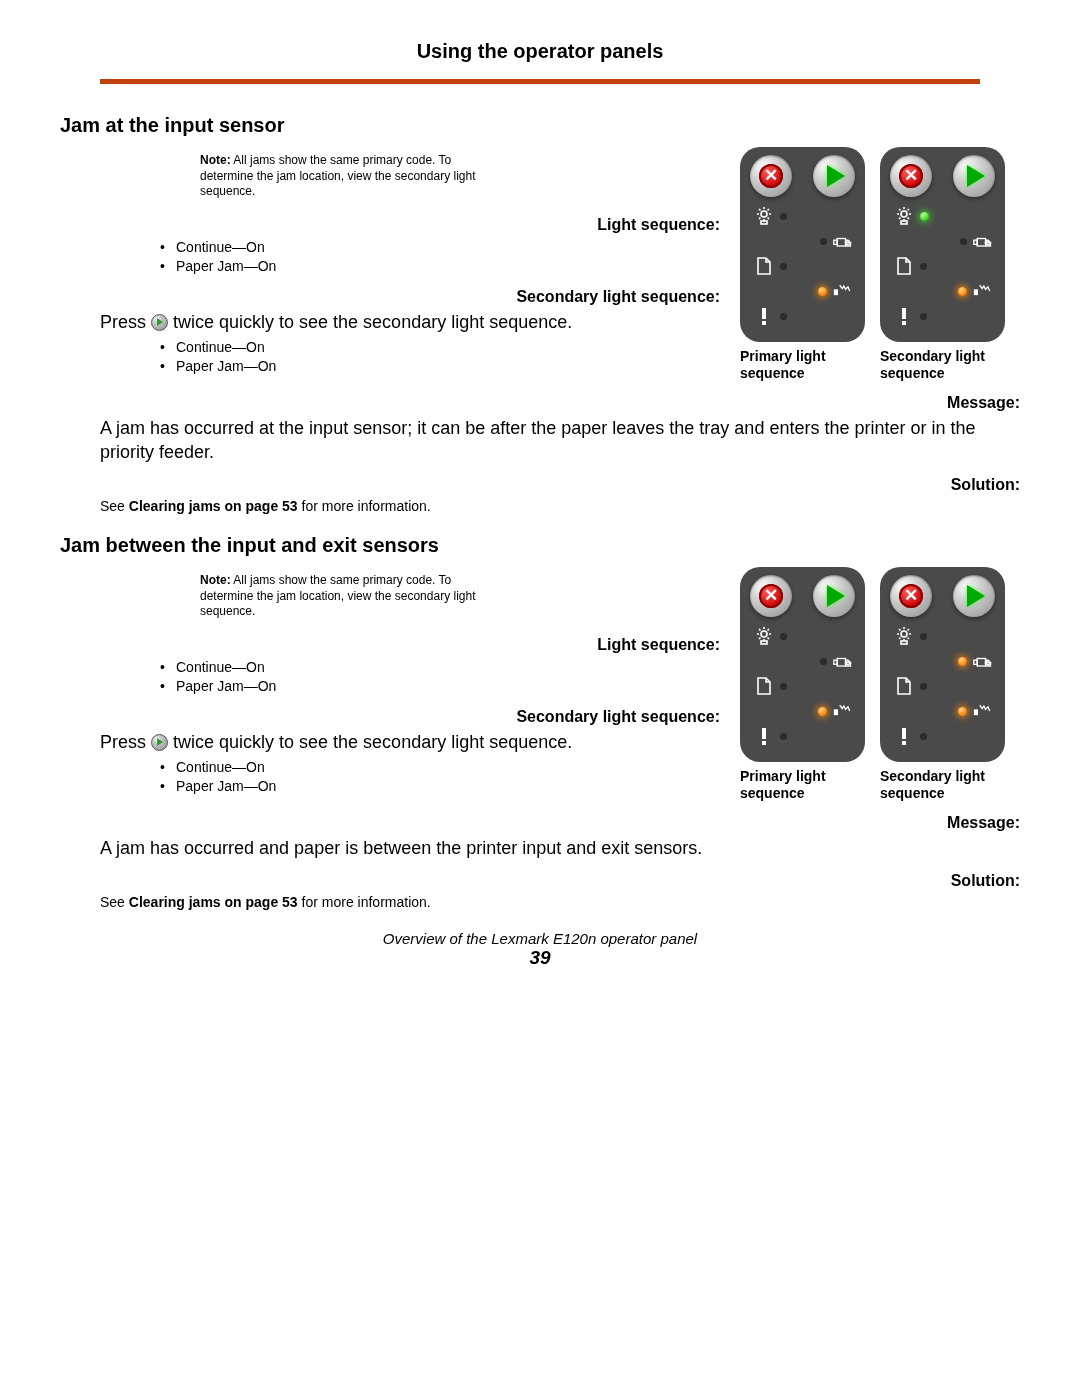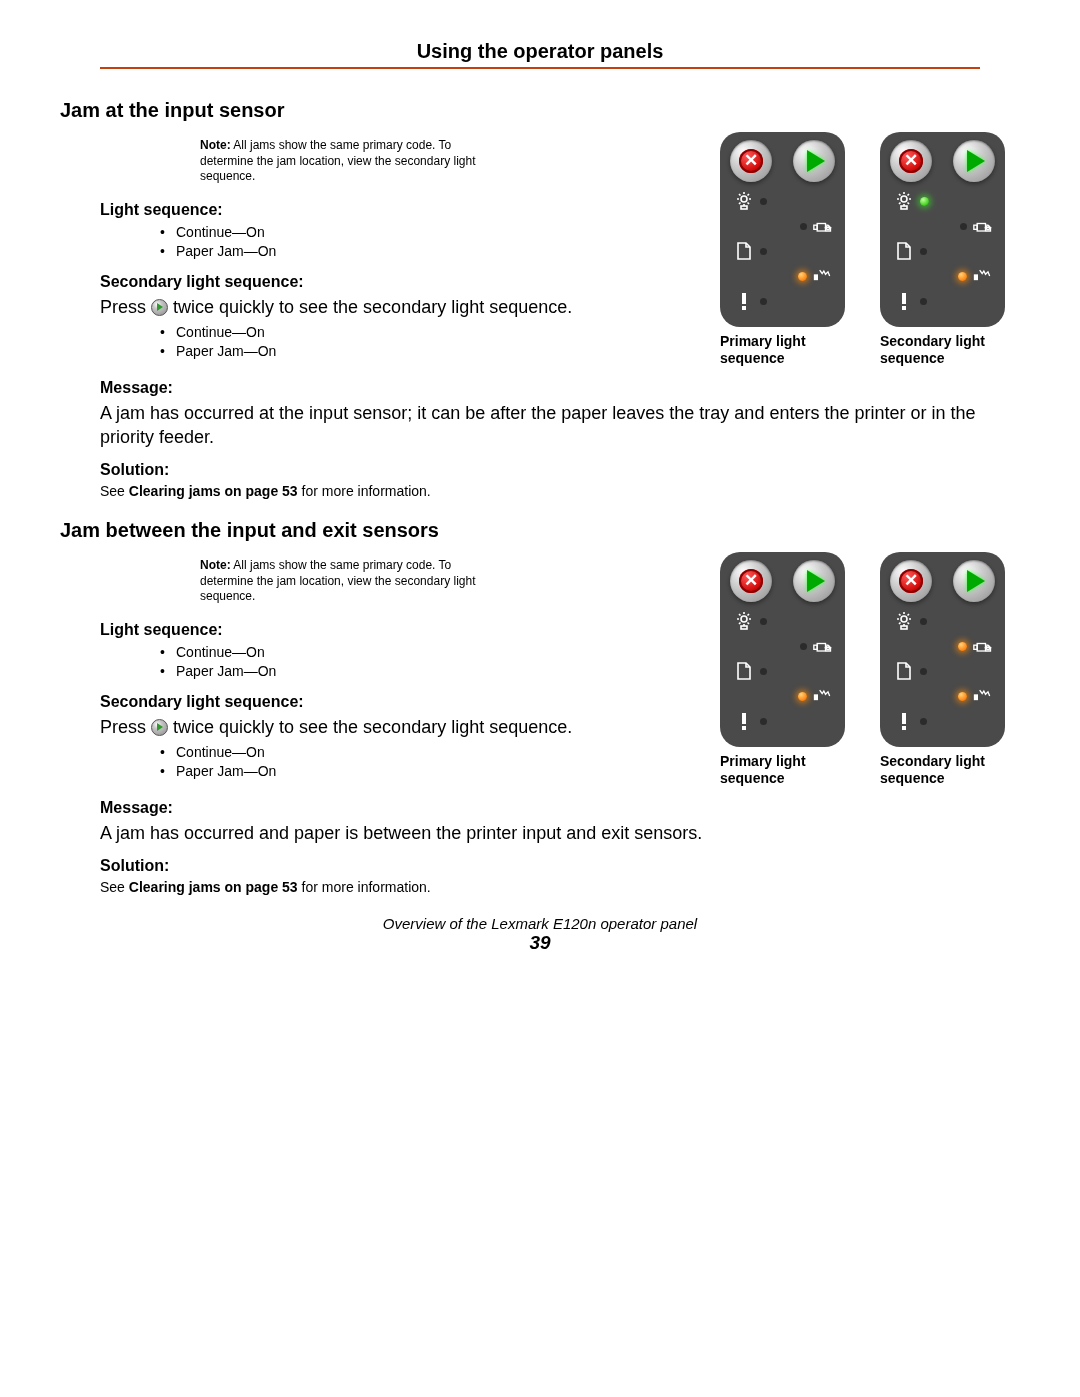--- a/index.html
+++ b/index.html
@@ -9,52 +9,51 @@
     margin: 0;
     padding: 40px 60px 30px 60px;
     width: 1080px;
     box-sizing: border-box;
     background: #fff;
   }
   .page-header {
     text-align: center;
     font-weight: bold;
     font-size: 20px;
-    padding-bottom: 4px;
-    border-bottom: 2px solid #c2410c;
+    padding-bottom: 16px;
+    border-bottom: 5px solid #c2410c;
     margin: 0 40px 30px 40px;
   }
   h2.section-title {
     font-size: 20px;
     font-weight: bold;
     margin: 20px 0 10px 0;
   }
   .section-body {
     display: flex;
     align-items: flex-start;
     gap: 20px;
   }
   .left-col { flex: 1; }
   .right-col {
     display: flex;
-    gap: 20px;
     flex: 0 0 auto;
-    margin-left: 16px;
   }
   .note {
     font-size: 12px;
     margin: 6px 0 16px 140px;
     max-width: 300px;
     line-height: 1.3;
   }
   .note b { font-weight: bold; }
   h3.sub {
     font-size: 16px;
     font-weight: bold;
     margin: 12px 0 4px 40px;
+    text-align: right;
   }
   ul.bullets {
     margin: 2px 0 6px 100px;
     padding: 0;
     font-size: 14px;
   }
   ul.bullets li {
     list-style: none;
     position: relative;
     padding-left: 16px;

